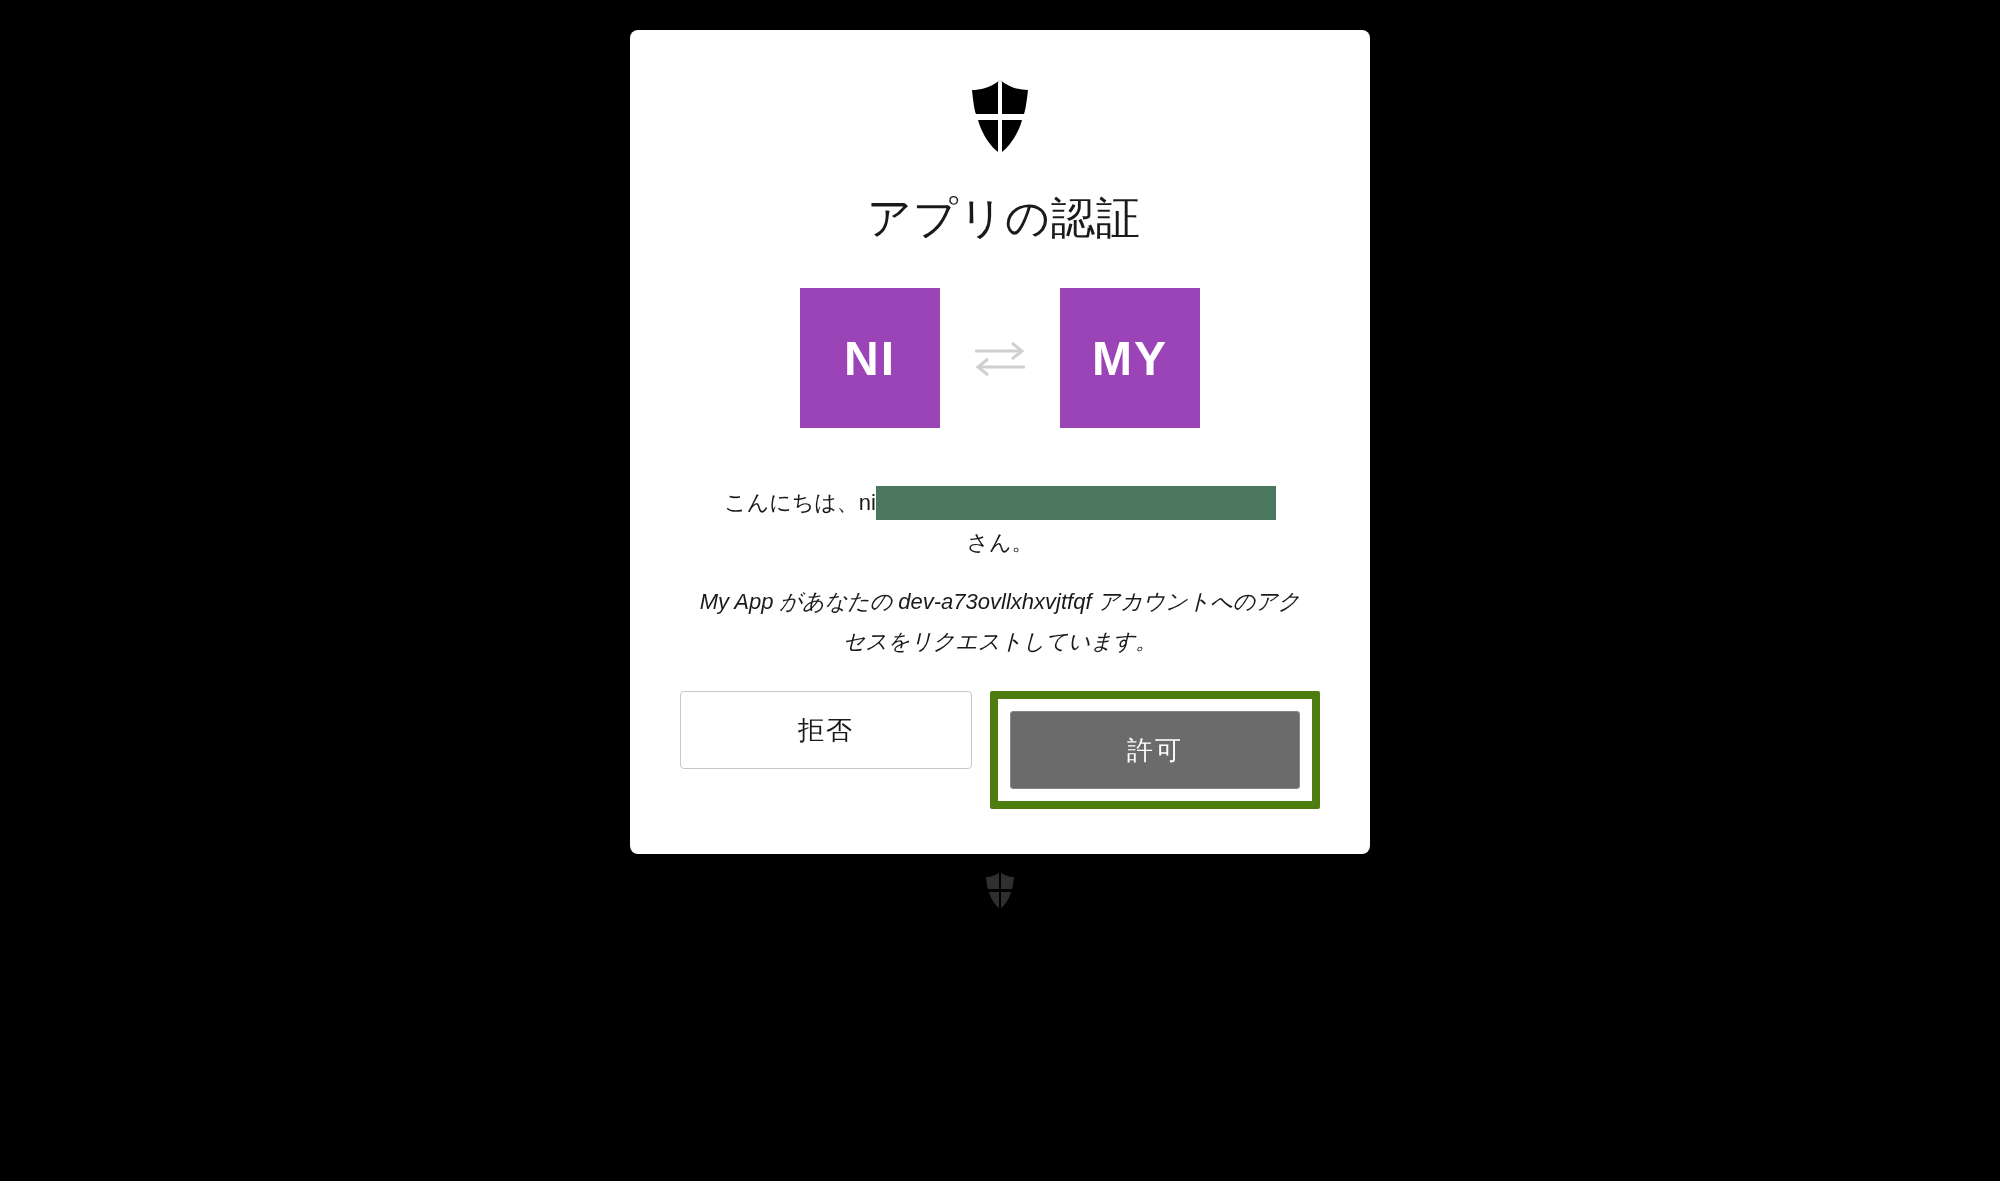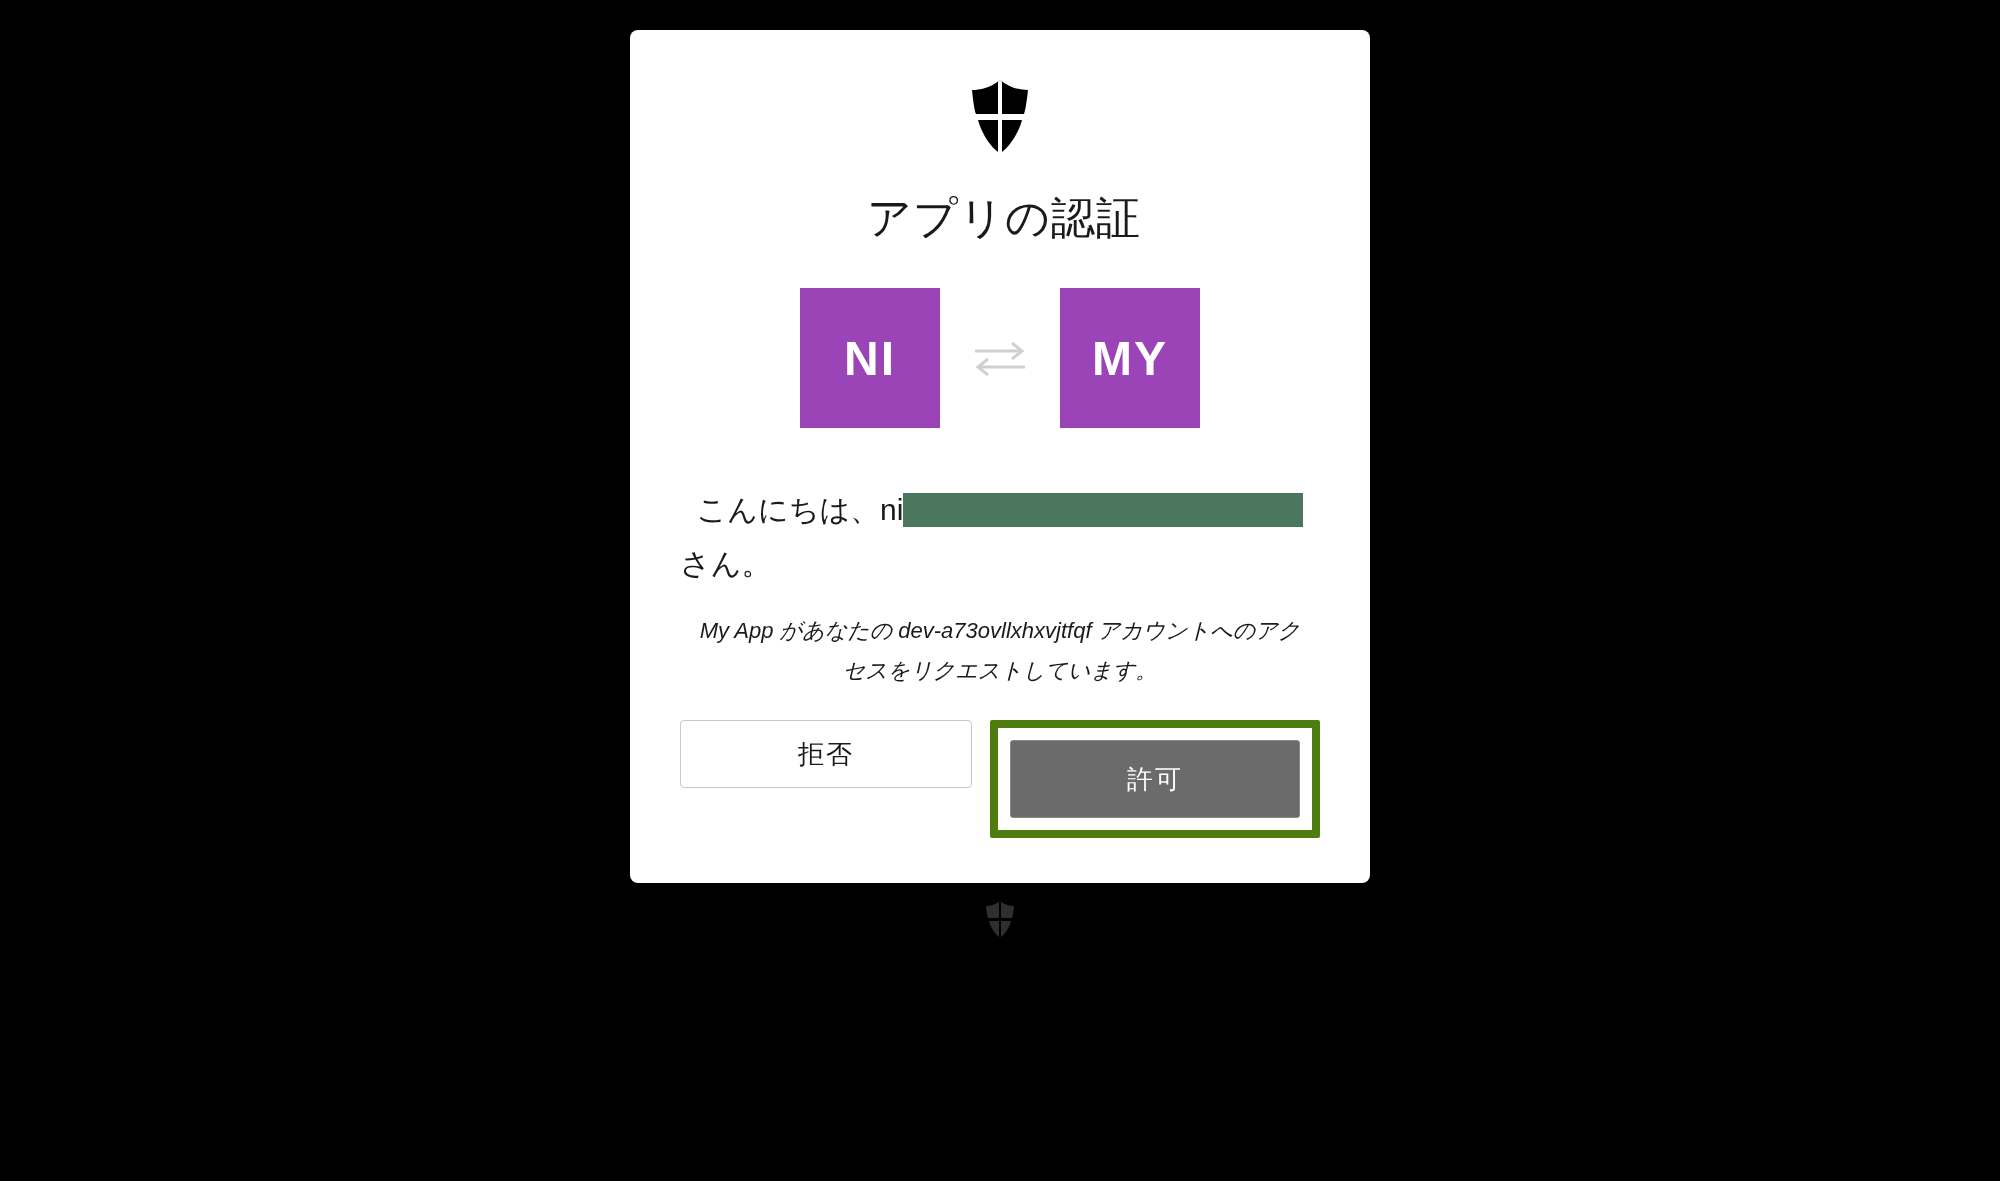--- a/index.html
+++ b/index.html
@@ -56,23 +56,23 @@
       font-size: 48px;
       font-weight: 700;
       letter-spacing: 2px;
     }
     .exchange-icon {
       width: 60px;
       height: 50px;
       color: #d0d0d0;
     }
     .greeting {
-      font-size: 30px;
-      color: #1a1a1a;
-      text-align: left;
+      font-size: 22px;
+      color: #1a1a1a;
+      text-align: center;
       line-height: 1.8;
       margin-bottom: 20px;
       width: 100%;
     }
     .greeting-line1 {
       display: flex;
       align-items: center;
       justify-content: center;
       flex-wrap: nowrap;
     }
@@ -129,21 +129,21 @@
     .scope-label {
       font-weight: 700;
     }
     .button-row {
       display: flex;
       gap: 18px;
       width: 100%;
     }
     .btn {
       flex: 1;
-      height: 68px;
+      height: 78px;
       font-size: 26px;
       border-radius: 4px;
       cursor: pointer;
       display: flex;
       align-items: center;
       justify-content: center;
       letter-spacing: 2px;
     }
     .btn-deny {
       background: #ffffff;

